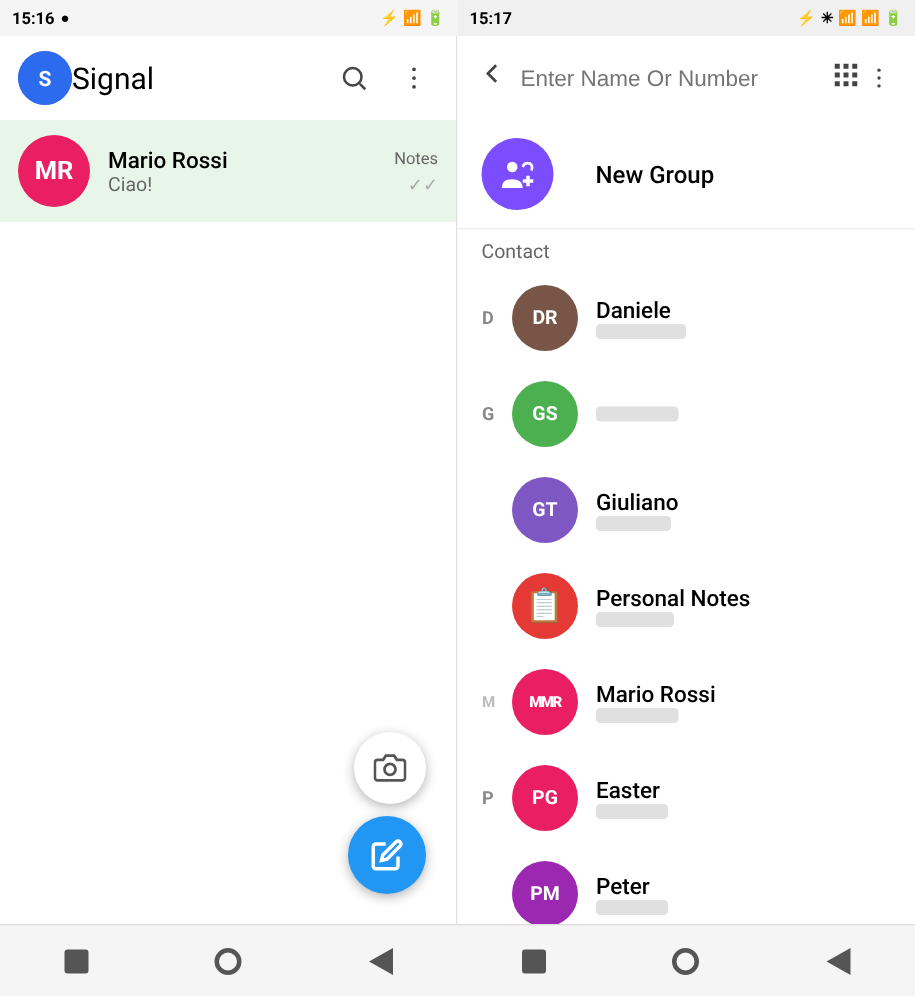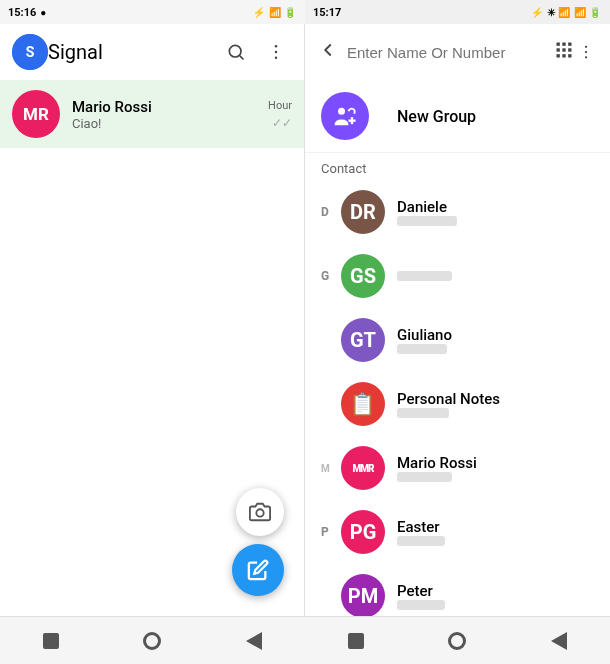--- a/index.html
+++ b/index.html
@@ -249,21 +249,21 @@
       padding: 10px 16px;
       cursor: pointer;
     }
     .contact-avatar {
       width: 44px;
       height: 44px;
       border-radius: 50%;
       display: flex;
       align-items: center;
       justify-content: center;
-      font-size: 20px;
+      font-size: 13px;
       font-weight: 700;
       color: #fff;
       flex-shrink: 0;
       margin-right: 12px;
     }
     .contact-info { flex: 1; min-width: 0; }
     .contact-name {
       font-size: 15px;
       font-weight: 500;
       color: #000000;
@@ -418,21 +418,21 @@
 
     <div class="chat-item">
       <div class="chat-avatar" style="background: #e91e63;">
         <span>MR</span>
       </div>
       <div class="chat-info">
         <div class="chat-name">Mario Rossi</div>
         <div class="chat-preview">Ciao!</div>
       </div>
       <div class="chat-meta">
-        <span>Hour</span>
+        <span>Notes</span>
         <span class="check-icon">✓✓</span>
       </div>
     </div>
 
     <div class="fab-area">
       <div class="fab-camera">
         <svg width="22" height="22" viewBox="0 0 24 24" fill="none" stroke="#555" stroke-width="2">
           <path d="M23 19a2 2 0 0 1-2 2H3a2 2 0 0 1-2-2V8a2 2 0 0 1 2-2h4l2-3h6l2 3h4a2 2 0 0 1 2 2z"></path>
           <circle cx="12" cy="13" r="4"></circle>
         </svg>

